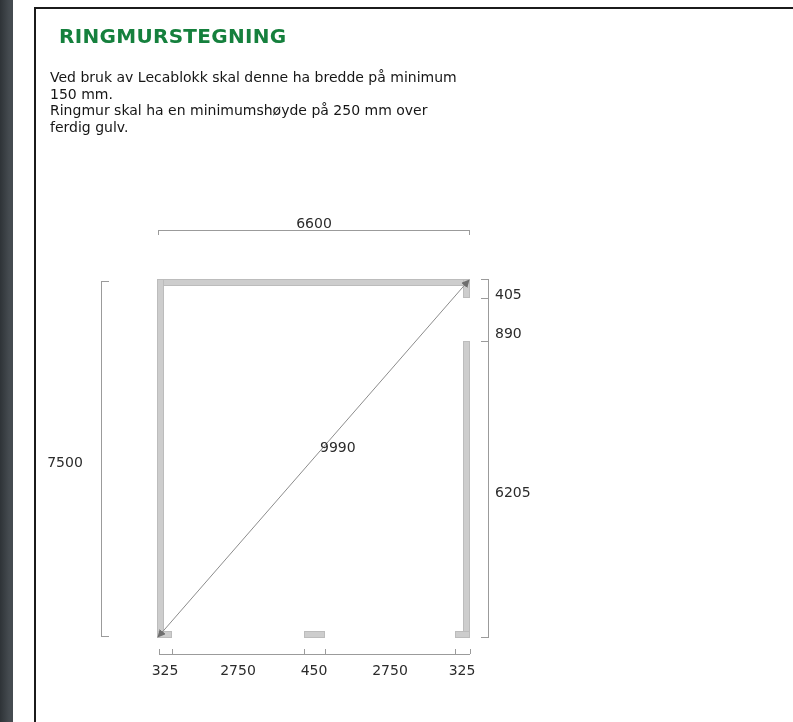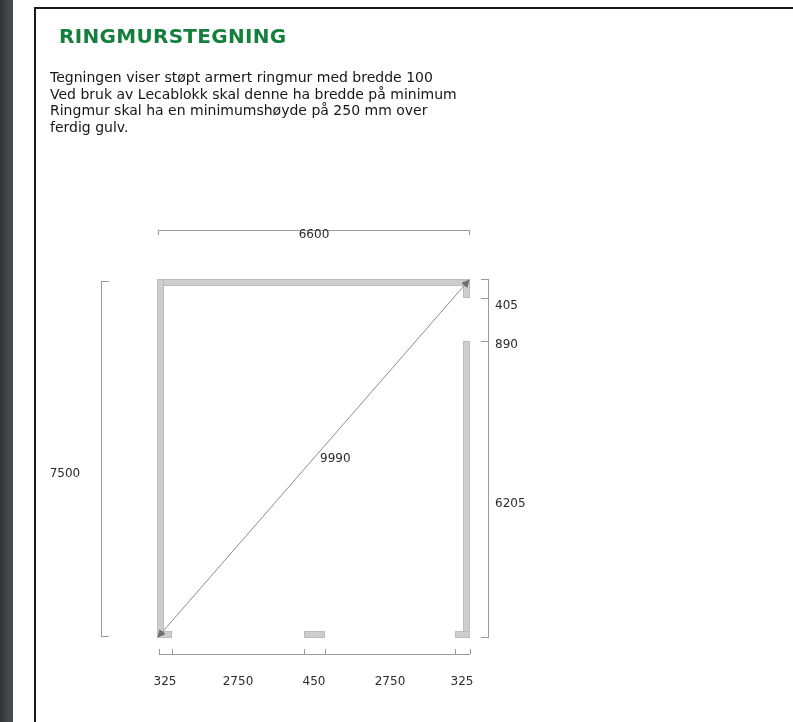--- a/index.html
+++ b/index.html
@@ -35,21 +35,21 @@
   .dimline { position:absolute; background:#9b9b9b; }
   .dl-top    { left:122px; top:221px; width:312px; height:1px; }
   .dl-left   { left:65px;  top:272px; width:1px;   height:356px; }
   .dl-right  { left:452px; top:270px; width:1px;   height:359px; }
   .dl-bottom { left:123px; top:645px; width:311px; height:1px; }
 
   .tick-v { position:absolute; width:1px; height:5px; background:#9b9b9b; }
   .tick-h { position:absolute; width:8px; height:1px; background:#9b9b9b; }
   .tick-h7 { position:absolute; width:7px; height:1px; background:#9b9b9b; }
 
-  .dimlabel { position:absolute; font-size:12px; color:#2b2b2b; white-space:nowrap;margin-top:12px; }
+  .dimlabel { position:absolute; font-size:14px; color:#2b2b2b; white-space:nowrap; }
   .centered { transform:translateX(-50%); }
 
   .lbl-top   { left:278px; top:206px; }
   .lbl-left  { left:9px;  top:445px; width:40px; text-align:center; }
   .lbl-r0    { left:459px; top:277px; }
   .lbl-r1    { left:459px; top:316px; }
   .lbl-r2    { left:459px; top:475px; }
   .lbl-diag  { left:284px; top:430px; }
   .lbl-b0 { left:129px; top:653px; }
   .lbl-b1 { left:202px; top:653px; }
@@ -64,22 +64,22 @@
 
 <div class="viewport">
 
   <div class="side-bar"></div>
 
   <div class="page">
 
     <div class="doc-title">RINGMURSTEGNING</div>
 
     <div class="doc-text">
-      <div class="line">Tegningen viser støpt armert ringmur med bredde 100</div>
       <div class="line">Ved bruk av Lecablokk skal denne ha bredde på minimum</div>
+      <div class="line">150 mm.</div>
       <div class="line">Ringmur skal ha en minimumshøyde på 250 mm over</div>
       <div class="line">ferdig gulv.</div>
     </div>
 
     <div class="drawing">
 
       <div class="wall w-top"></div>
       <div class="wall w-left"></div>
       <div class="wall w-right-upper"></div>
       <div class="wall w-right-lower"></div>

